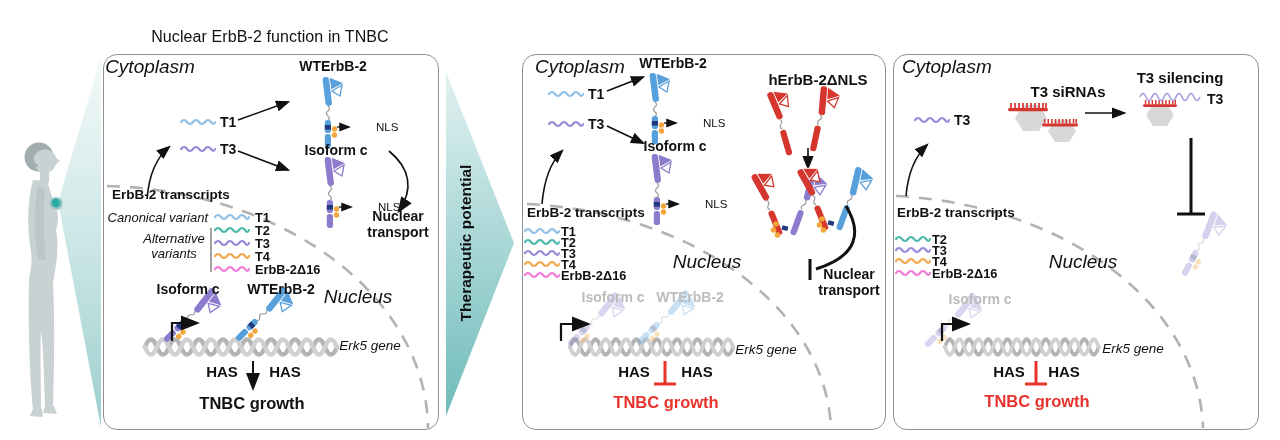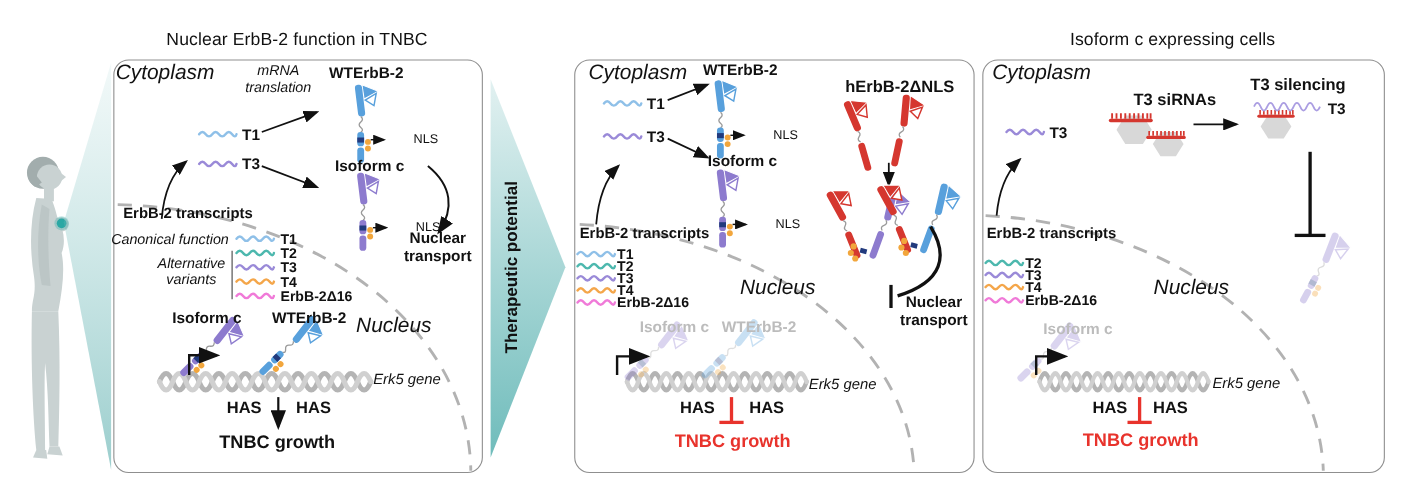--- a/index.html
+++ b/index.html
@@ -237,30 +237,29 @@
       <polyline points="942,341 942,324 968,324" fill="none" stroke="#111" stroke-width="2.2" marker-end="url(#ah)"></polyline>
       <line x1="1036" y1="361" x2="1036" y2="383" stroke="#e8332c" stroke-width="3"></line>
       <line x1="1025" y1="384" x2="1047" y2="384" stroke="#e8332c" stroke-width="3"></line>
     </g>
   </svg>
 
   <span class="vlabel" style="left:466px;top:243px;">Therapeutic potential</span>
 
   <span class="lbl ttl" style="left:270px;top:37px;">Nuclear ErbB-2 function in TNBC</span>
   <span class="lbl it" style="left:150px;top:67px;">Cytoplasm</span>
-  <div class="blk it13" style="left:253px;top:72px;width:84px;">mRNA translation</div>
   <span class="lbl b14" style="left:333px;top:66px;">WTErbB-2</span>
   <span class="la b14" style="left:220px;top:122px;">T1</span>
   <span class="la b14" style="left:220px;top:149px;">T3</span>
   <span class="la nls" style="left:352px;top:127px;">NLS</span>
   <span class="lbl b14" style="left:336px;top:150px;">Isoform c</span>
   <span class="la nls" style="left:354px;top:207px;">NLS</span>
   <div class="blk b14" style="left:398px;top:225px;width:92px;">Nuclear transport</div>
   <span class="la b13" style="left:112px;top:194px;font-size:13.5px;">ErbB-2 transcripts</span>
-  <span class="ra it13" style="left:208px;top:217px;">Canonical function</span>
+  <span class="ra it13" style="left:208px;top:217px;">Canonical variant</span>
   <div class="blk it13" style="left:174px;top:247px;width:80px;">Alternative variants</div>
   <span class="la b13" style="left:255px;top:217px;">T1</span>
   <span class="la b13" style="left:255px;top:230px;">T2</span>
   <span class="la b13" style="left:255px;top:243px;">T3</span>
   <span class="la b13" style="left:255px;top:256px;">T4</span>
   <span class="la b13" style="left:255px;top:269px;">ErbB-2Δ16</span>
   <span class="lbl b14" style="left:188px;top:289px;">Isoform c</span>
   <span class="lbl b14" style="left:281px;top:289px;">WTErbB-2</span>
   <span class="lbl it" style="left:358px;top:297px;">Nucleus</span>
   <span class="lbl it" style="left:370px;top:345px;font-size:13.5px;">Erk5 gene</span>
@@ -284,21 +283,20 @@
   <span class="la b13" style="left:561px;top:264px;">T4</span>
   <span class="la b13" style="left:561px;top:275px;">ErbB-2Δ16</span>
   <span class="lbl it" style="left:707px;top:262px;">Nucleus</span>
   <span class="lbl b14 gray" style="left:613px;top:297px;">Isoform c</span>
   <span class="lbl b14 gray" style="left:690px;top:297px;">WTErbB-2</span>
   <span class="lbl it" style="left:766px;top:349px;font-size:13.5px;">Erk5 gene</span>
   <span class="lbl b15" style="left:634px;top:371px;">HAS</span>
   <span class="lbl b15" style="left:697px;top:371px;">HAS</span>
   <span class="lbl b16 red" style="left:666px;top:402px;">TNBC growth</span>
 
-  <span class="lbl ttl" style="left:1066px;top:37px;">Isoform c expressing cells</span>
   <span class="la it" style="left:902px;top:67px;">Cytoplasm</span>
   <span class="la b14" style="left:954px;top:120px;">T3</span>
   <span class="lbl b15" style="left:1068px;top:91px;">T3 siRNAs</span>
   <span class="lbl b15" style="left:1180px;top:77px;">T3 silencing</span>
   <span class="la b14" style="left:1207px;top:99px;">T3</span>
   <span class="la b13" style="left:897px;top:212px;font-size:13.5px;">ErbB-2 transcripts</span>
   <span class="la b13" style="left:932px;top:239px;">T2</span>
   <span class="la b13" style="left:932px;top:250px;">T3</span>
   <span class="la b13" style="left:932px;top:261px;">T4</span>
   <span class="la b13" style="left:932px;top:273px;">ErbB-2Δ16</span>

